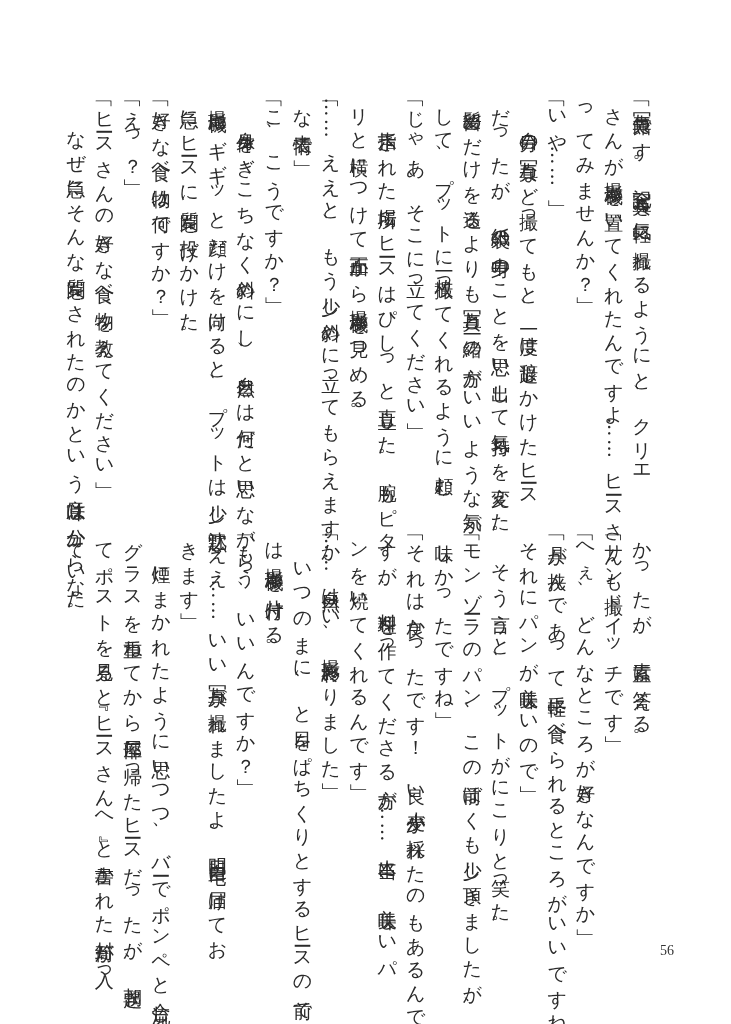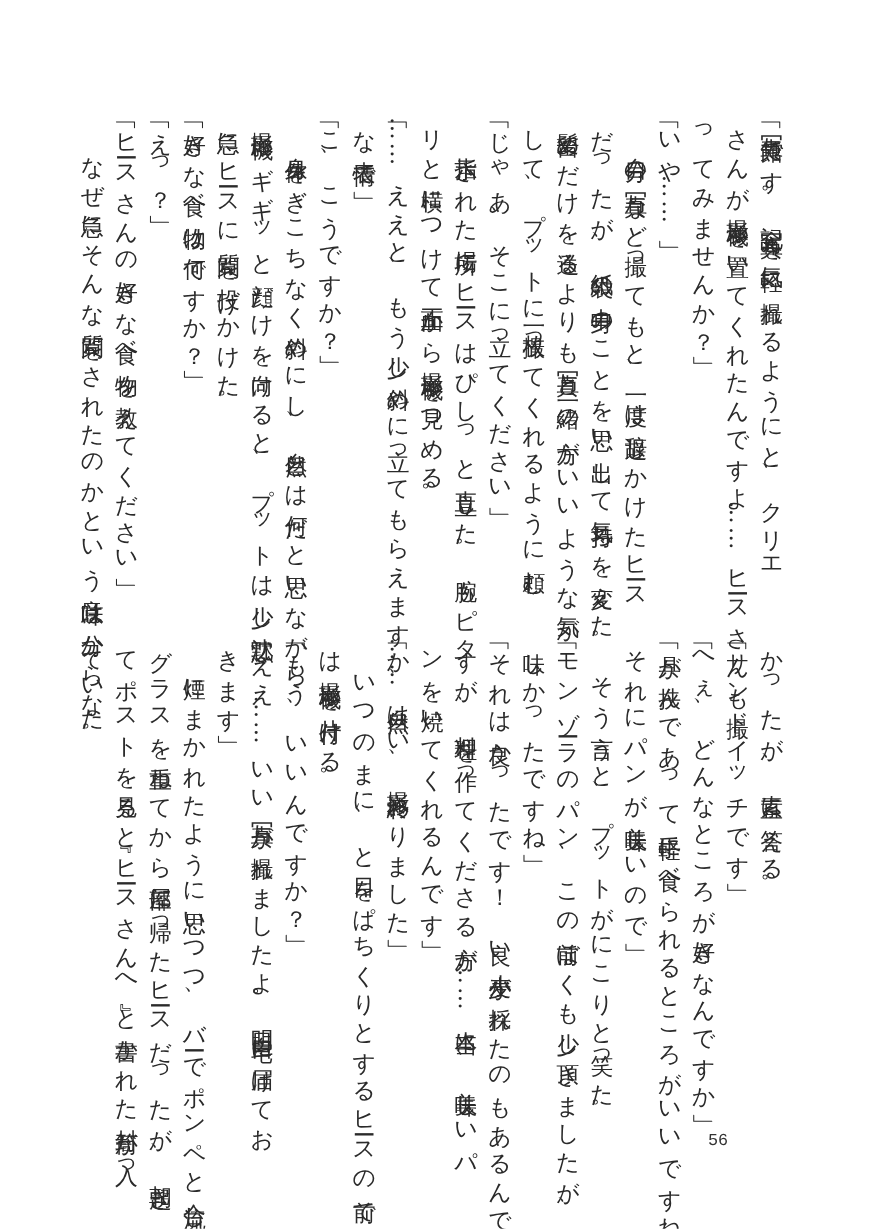--- a/index.html
+++ b/index.html
@@ -13,22 +13,22 @@
     font-size: 19px;
     line-height: 28.3px;
     letter-spacing: 2.4px;
     color: #2a2a2a;
     white-space: pre;
   }
   .block-top { right: 74px; top: 95px; height: 440px; width: 540px; }
   .block-bottom { right: 74px; top: 529px; height: 440px; width: 540px; }
   .col { display: block; }
   .page-number {
-    position: absolute; left: 590px; top: 943px;
-    font-family: Liberation Mono, monospace; font-size: 14px; color: #333;
+    position: absolute; left: 660px; top: 943px;
+    font-family: Liberation Serif, serif; font-size: 14px; color: #333;
   }
 </style>
 </head>
 <body>
 
 <div class="page">
   <div class="block block-top" id="top"><span class="col">「写真館です。記念写真を気軽に撮れるようにと、クリエ</span><span class="col">さんが撮影機を置いてくれたんですよ……ヒースさんも撮</span><span class="col">ってみませんか？」</span><span class="col">「いや……」</span><span class="col">　自分の写真など撮ってもと、一度は辞退しかけたヒース</span><span class="col">だったが、紙袋の中身のことを思い出して気持ちを変えた。</span><span class="col">髪留めだけを送るよりも写真と一緒の方がいいような気が</span><span class="col">して、プットに一枚撮ってくれるように頼む。</span><span class="col">「じゃあ、そこに立ってください」</span><span class="col">　指示された場所にヒースはぴしっと直立した。腕もピタ</span><span class="col">リと横につけて正面から撮影機を見つめる。</span><span class="col">「……ええと、もう少し斜めに立ってもらえますか、自然</span><span class="col">な表情で」</span><span class="col">「こ、こうですか？」</span><span class="col">　身体をぎこちなく斜めにし、自然とは何だと思いながら</span><span class="col">撮影機にギギッと顔だけを向けると、プットは少し沈黙し、</span><span class="col">急にヒースに質問を投げかけた。</span><span class="col">「好きな食べ物は何ですか？」</span><span class="col">「えっ？」</span><span class="col">「ヒースさんの好きな食べ物を教えてください」</span><span class="col">　なぜ急にそんな質問をされたのかという意味は分からな</span></div>
   <div class="block block-bottom" id="bottom"><span class="col">かったが、素直に答える。</span><span class="col">「サンドイッチです」</span><span class="col">「へぇ、どんなところが好きなんですか」</span><span class="col">「具が挟んであって手軽に食べられるところがいいですね。</span><span class="col">それにパンが美味しいので」</span><span class="col">　そう言うと、プットがにこりと笑った。</span><span class="col">「モンゾーラのパン、この前ぼくも少し頂きましたが、美</span><span class="col">味しかったですね」</span><span class="col">「それは良かったです！　良い小麦が採れたのもあるんで</span><span class="col">すが、料理を作ってくださる方が……本当に、美味しいパ</span><span class="col">ンを焼いてくれるんです」</span><span class="col">「……はい、撮影終わりました」</span><span class="col">　いつのまに、と目をぱちくりとするヒースの前でプット</span><span class="col">は撮影機を片付ける。</span><span class="col">「もう、いいんですか？」</span><span class="col">「ええ……いい写真が撮れましたよ。明日自宅に届けてお</span><span class="col">きます」</span><span class="col">　煙にまかれたように思いつつ、バーでポンペと合流して</span><span class="col">グラスを重ねてから部屋に帰ったヒースだったが、朝起き</span><span class="col">てポストを見ると『ヒースさんへ』と書かれた封筒が入っ</span><span class="col">ていた。</span></div>
   <div class="page-number">56</div>
 </div>

